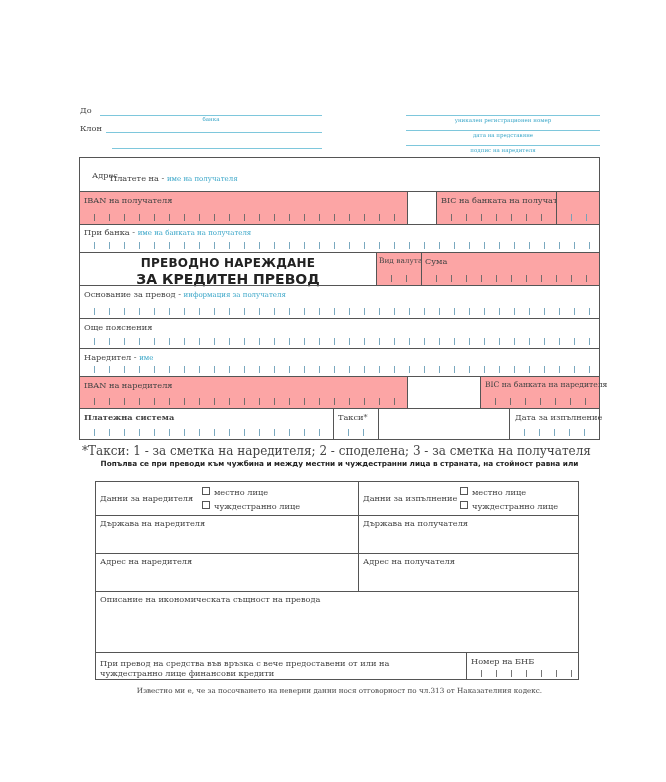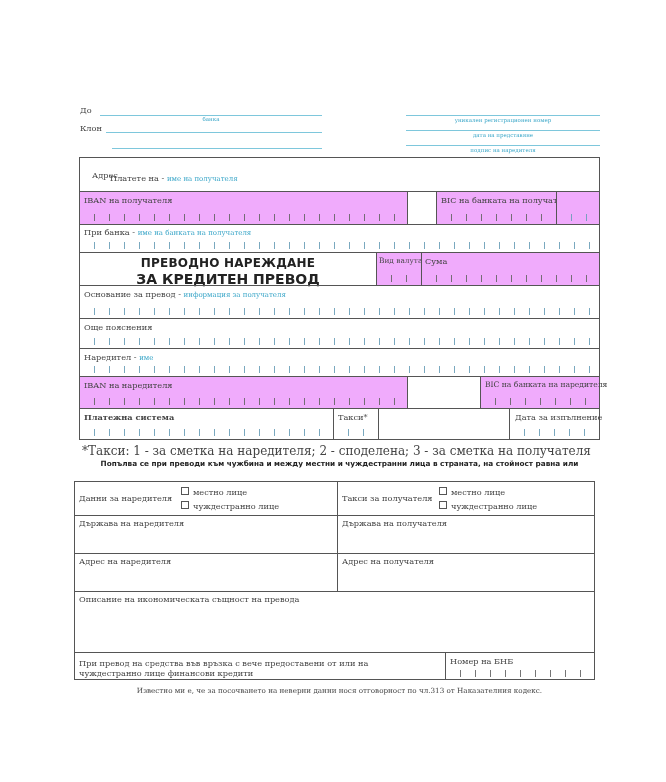--- a/index.html
+++ b/index.html
@@ -6,21 +6,21 @@
   body { width:666px; height:782px; position:relative; overflow:hidden;
          font-family:"DejaVu Serif", "Liberation Serif", serif; color:#3a3a3a; }
   .abs { position:absolute; }
   .lbl { font-size:8.2px; color:#444; white-space:nowrap; }
   .hint { font-size:7px; color:#3aa6c8; }
   .tiny { font-size:5.5px; color:#3aa6c8; text-align:center; white-space:nowrap; }
   .hline { position:absolute; height:0; border-top:1.2px solid #7ec7dc; }
   .box { position:absolute; border:1.4px solid #555; box-sizing:border-box; }
   .row { position:absolute; left:0; right:0; box-sizing:border-box; border-top:1.2px solid #555; }
   .cell { position:absolute; top:0; bottom:0; box-sizing:border-box; }
-  .cell.blue { background:#f0abfc; }
+  .cell.blue { background:#fca5a5; }
   .vsep { border-left:1.2px solid #555; }
   .ticks { position:absolute; left:0; right:0; bottom:3px; height:7px;
     background-image: repeating-linear-gradient(to right, transparent 0, transparent 14px, #6b9fb8 14px, #6b9fb8 15px);
     opacity:0.9; }
   .ticks.dark { background-image: repeating-linear-gradient(to right, transparent 0, transparent 14px, #666 14px, #666 15px); }
   .title1 { font-family:"DejaVu Sans", "Liberation Sans", sans-serif; font-weight:bold; font-size:12px; color:#222; text-align:center; letter-spacing:0.2px; }
   .title2 { font-family:"DejaVu Sans", "Liberation Sans", sans-serif; font-weight:bold; font-size:14px; color:#222; text-align:center; }
   .note { font-size:12px; color:#444; white-space:nowrap; }
   .bold-note { font-family:"DejaVu Sans", "Liberation Sans", sans-serif; font-weight:bold; font-size:7.3px; color:#222; text-align:center; line-height:10px; }
   .chk { position:absolute; width:8px; height:8px; border:1px solid #555; box-sizing:border-box; background:#fff; }
@@ -131,31 +131,31 @@
     </div>
   </div>
 </div>
 
 <div class="abs note" style="left:82px;top:444px;">*Такси: 1 - за сметка на наредителя; 2 - споделена; 3 - за сметка на получателя</div>
 
 <div class="abs bold-note" style="left:79px;top:459px;width:521px;">
   <div>Попълва се при преводи към чужбина и между местни и чуждестранни лица в страната, на стойност равна или</div>
 </div>
 
-<div class="box" style="left:74px;top:481px;width:521px;height:199px;padding-left:40px;">
+<div class="box" style="left:95px;top:481px;width:484px;height:199px;padding-left:40px;">
 
   <div class="cell2" style="left:0;top:0;width:262px;height:33px;">
     <div class="abs lbl" style="left:4px;top:11px;">Данни за наредителя</div>
     <div class="chk" style="left:106px;top:5px;"></div>
     <div class="abs lbl" style="left:118px;top:5px;">местно лице</div>
     <div class="chk" style="left:106px;top:19px;"></div>
     <div class="abs lbl" style="left:118px;top:19px;">чуждестранно лице</div>
   </div>
   <div class="cell2 vsep" style="left:262px;top:0;right:0;height:33px;">
-    <div class="abs lbl" style="left:4px;top:11px;">Такси за получателя</div>
+    <div class="abs lbl" style="left:4px;top:11px;">Данни за изпълнение</div>
     <div class="chk" style="left:101px;top:5px;"></div>
     <div class="abs lbl" style="left:113px;top:5px;">местно лице</div>
     <div class="chk" style="left:101px;top:19px;"></div>
     <div class="abs lbl" style="left:113px;top:19px;">чуждестранно лице</div>
   </div>
 
   <div class="cell2" style="left:0;top:33px;width:262px;height:38px;border-top:1.2px solid #555;">
     <div class="abs lbl" style="left:4px;top:2px;">Държава на наредителя</div>
   </div>
   <div class="cell2 vsep" style="left:262px;top:33px;right:0;height:38px;border-top:1.2px solid #555;">

